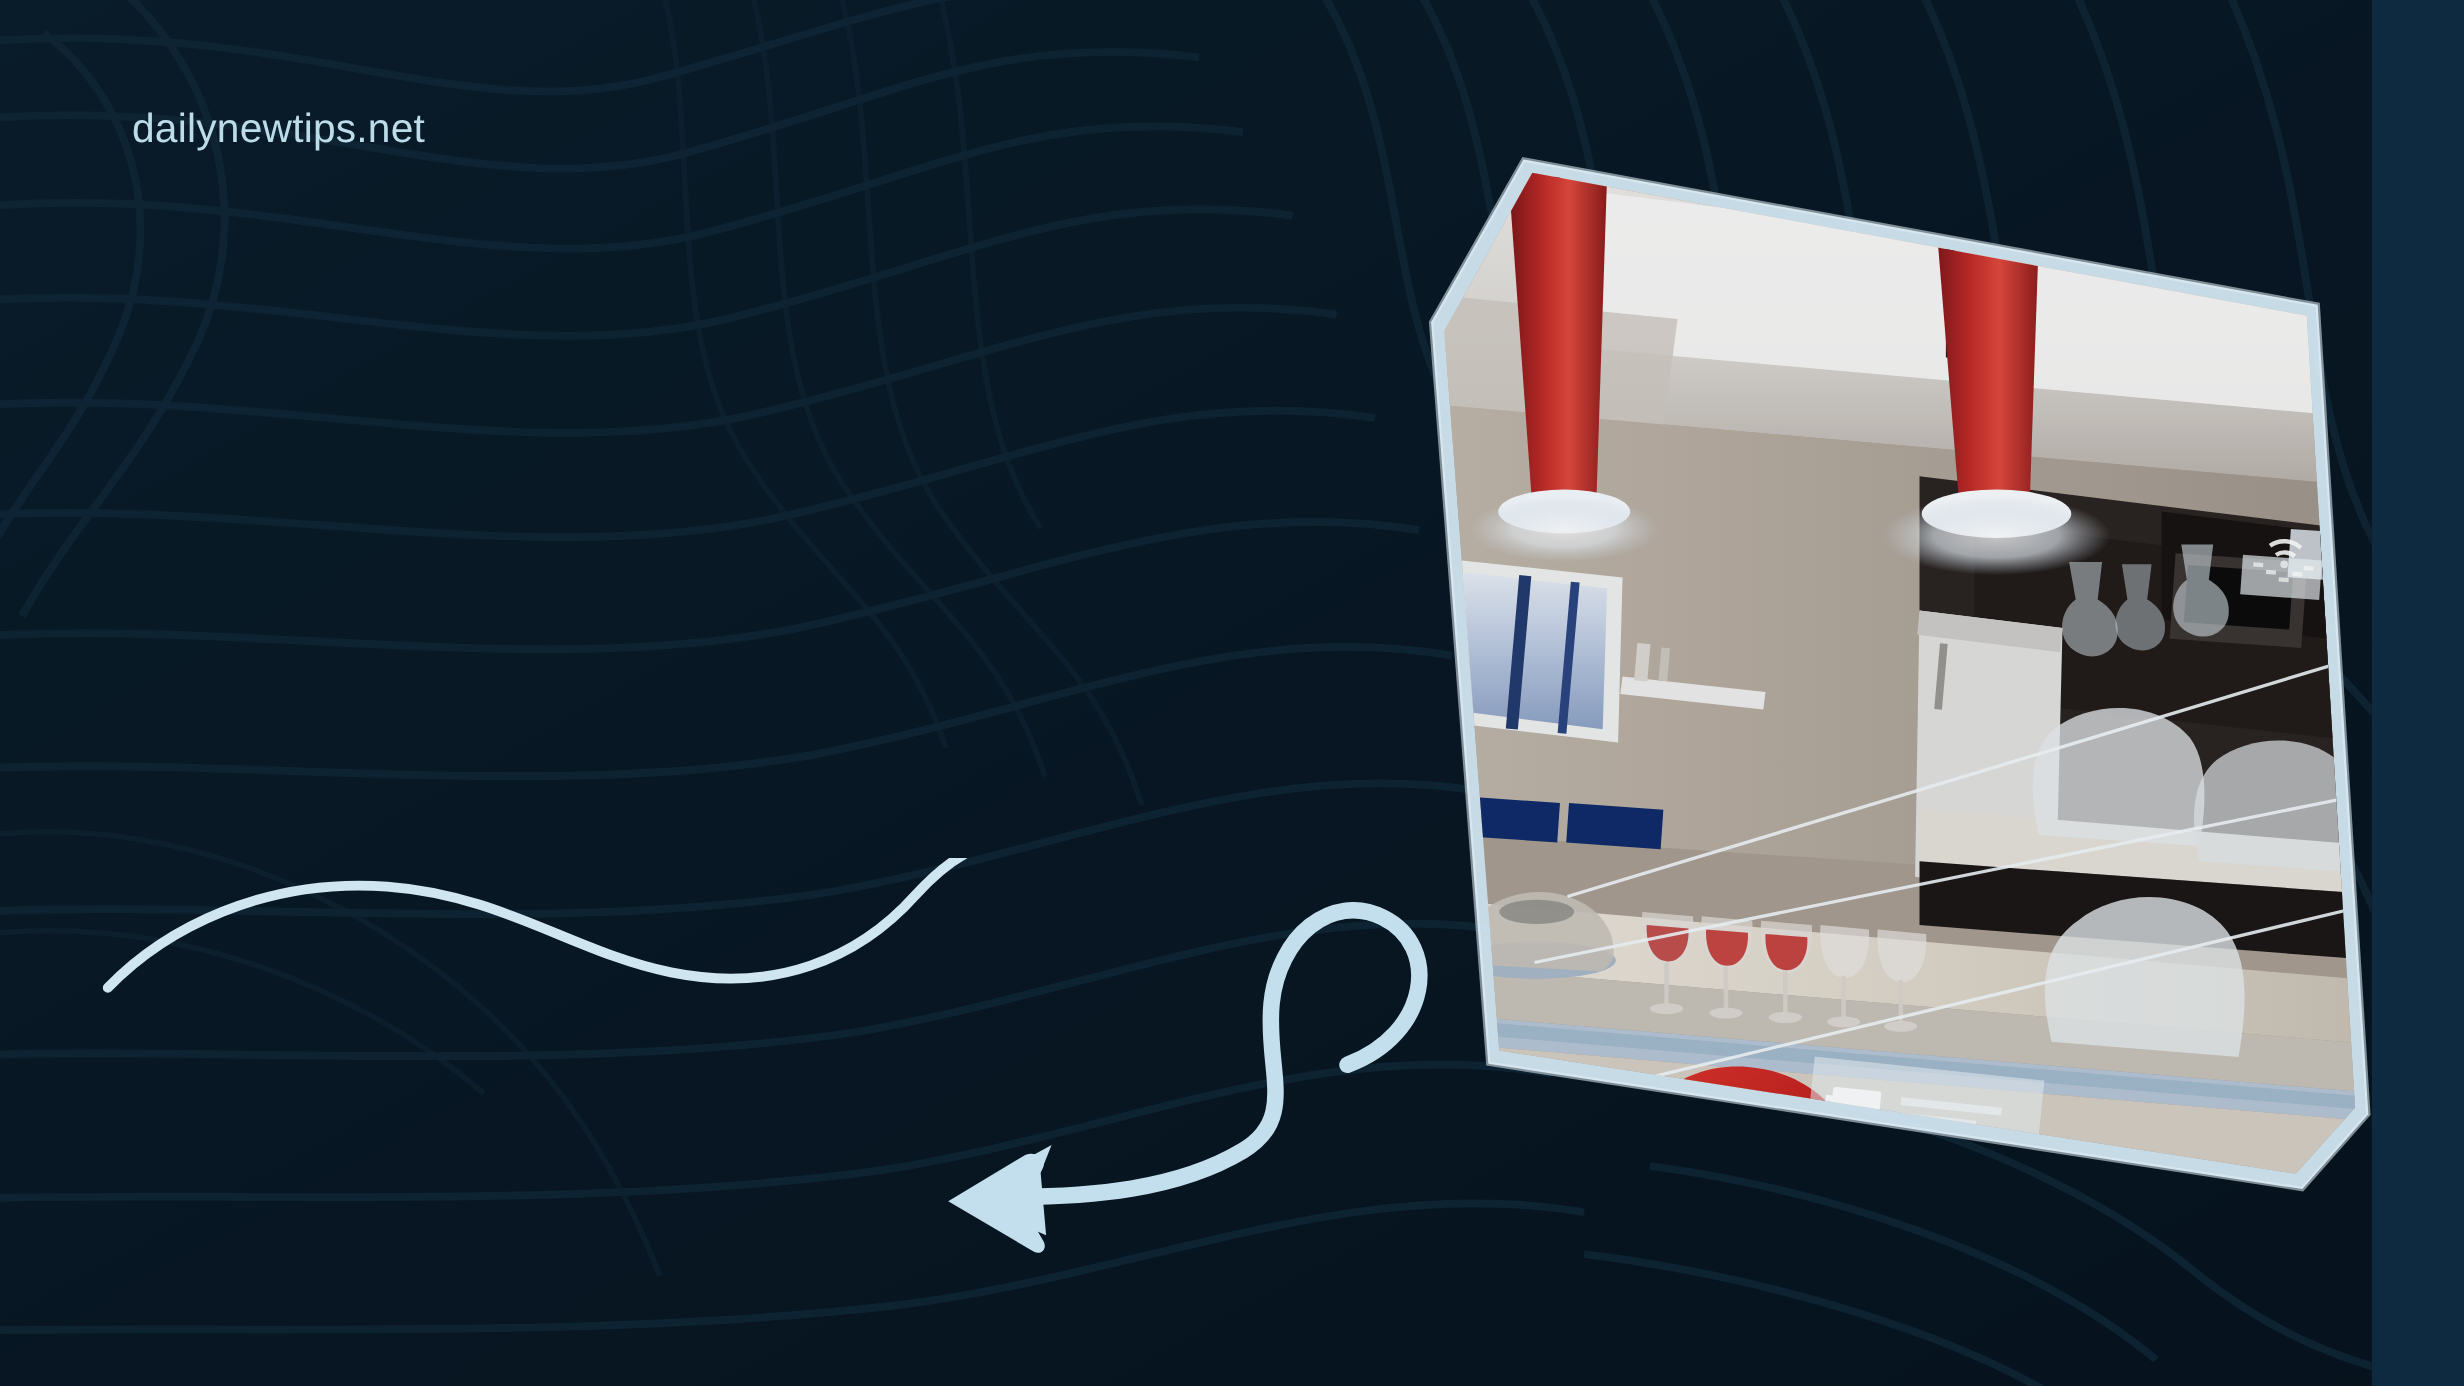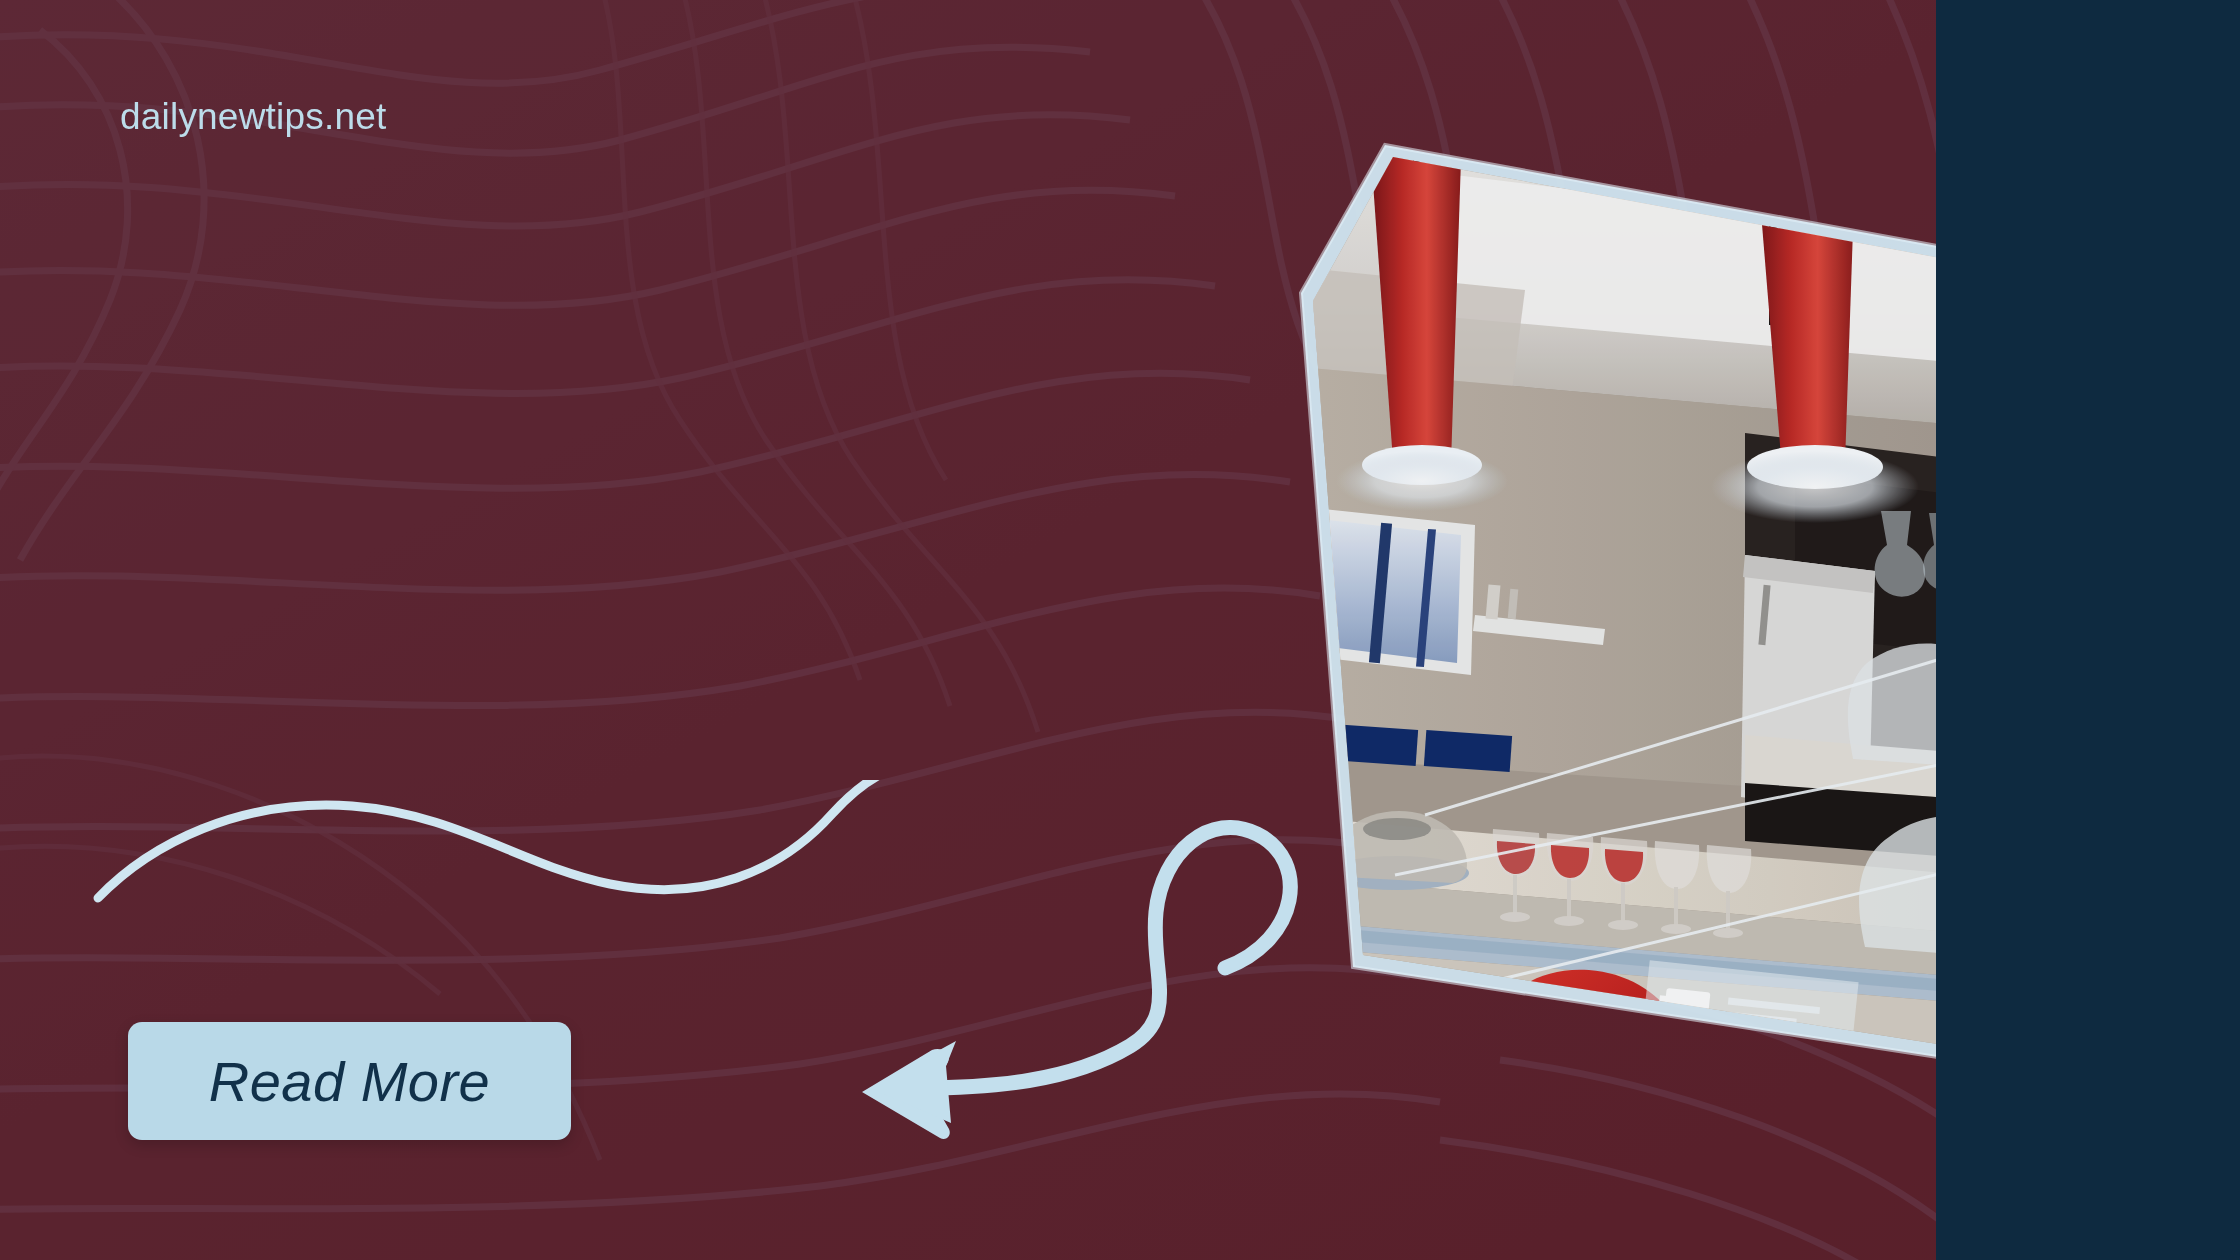--- a/index.html
+++ b/index.html
@@ -4,22 +4,22 @@
 <style>
   html,body{margin:0;padding:0;}
   body{
     width:2240px;height:1260px;
     background:#0e2a40;
     font-family:"Liberation Sans", sans-serif;
     overflow:hidden;
   }
   #stage{
     position:relative;
-    width:1936px;height:1260px;
-    background:#b91c1c;
+    width:2156px;height:1260px;
+    background:#000000;
     overflow:hidden;
   }
   
   #bg-contours{
     position:absolute;inset:0;
     width:2240px;height:1260px;
     opacity:.55;
   }
   
   #left-col{
@@ -147,23 +147,20 @@
   </svg>
 
   <div id="left-col">
     <div id="site-name">dailynewtips.net</div>
   </div>
 
   <svg id="headline-underline" viewBox="0 0 820 150">
     <path d="M8,118 C60,64 150,18 262,26 C368,34 432,86 520,104 C614,123 690,92 742,34 C762,12 780,-2 800,-10" fill="none" stroke="#cfe6f1" stroke-width="9" stroke-linecap="round"></path>
   </svg>
 
-  <div id="read-more-button">
-    <span id="read-more-label">Read More</span>
-  </div>
 
   <svg id="curved-arrow" viewBox="0 0 540 350">
     <path d="M455,148 C530,120 540,40 487,14 C440,-9 392,32 386,92 C380,152 410,196 360,226 C300,262 220,268 150,268" fill="none" stroke="#c3dfed" stroke-width="15" stroke-linecap="round"></path>
     <path d="M162,230 L92,272 L170,318 C176,321 182,316 179,309 L160,276 L178,242 C182,234 172,226 162,230 Z" fill="#c3dfed"></path>
     <path d="M100,268 L186,221 L176,246 L181,303 Z" fill="#c3dfed"></path>
   </svg>
 
   <div id="photo-card">
     <svg id="photo-svg" viewBox="0 0 910 1015">
       <defs>

